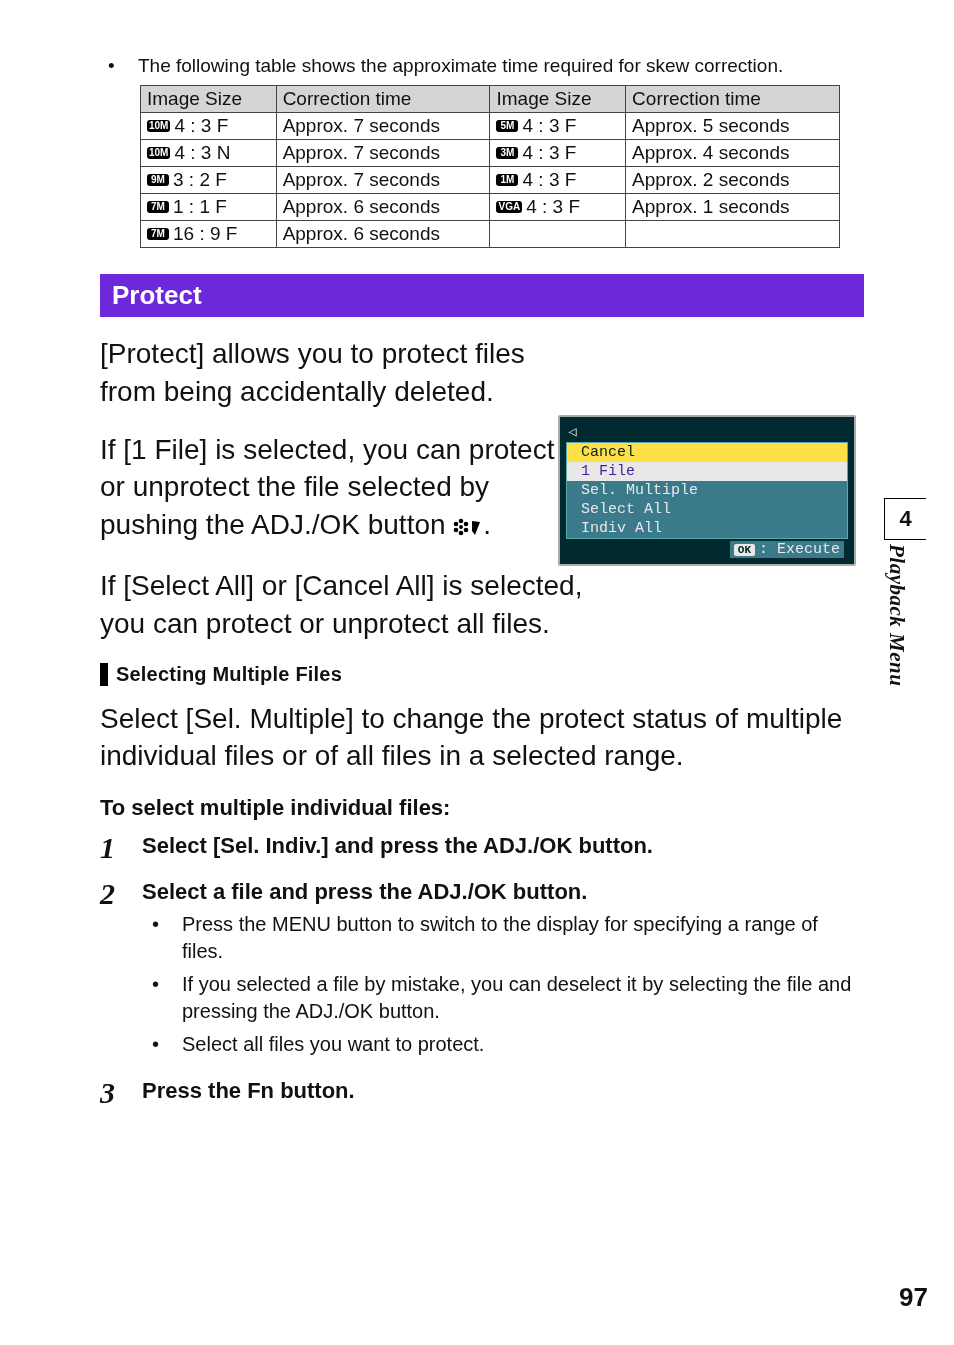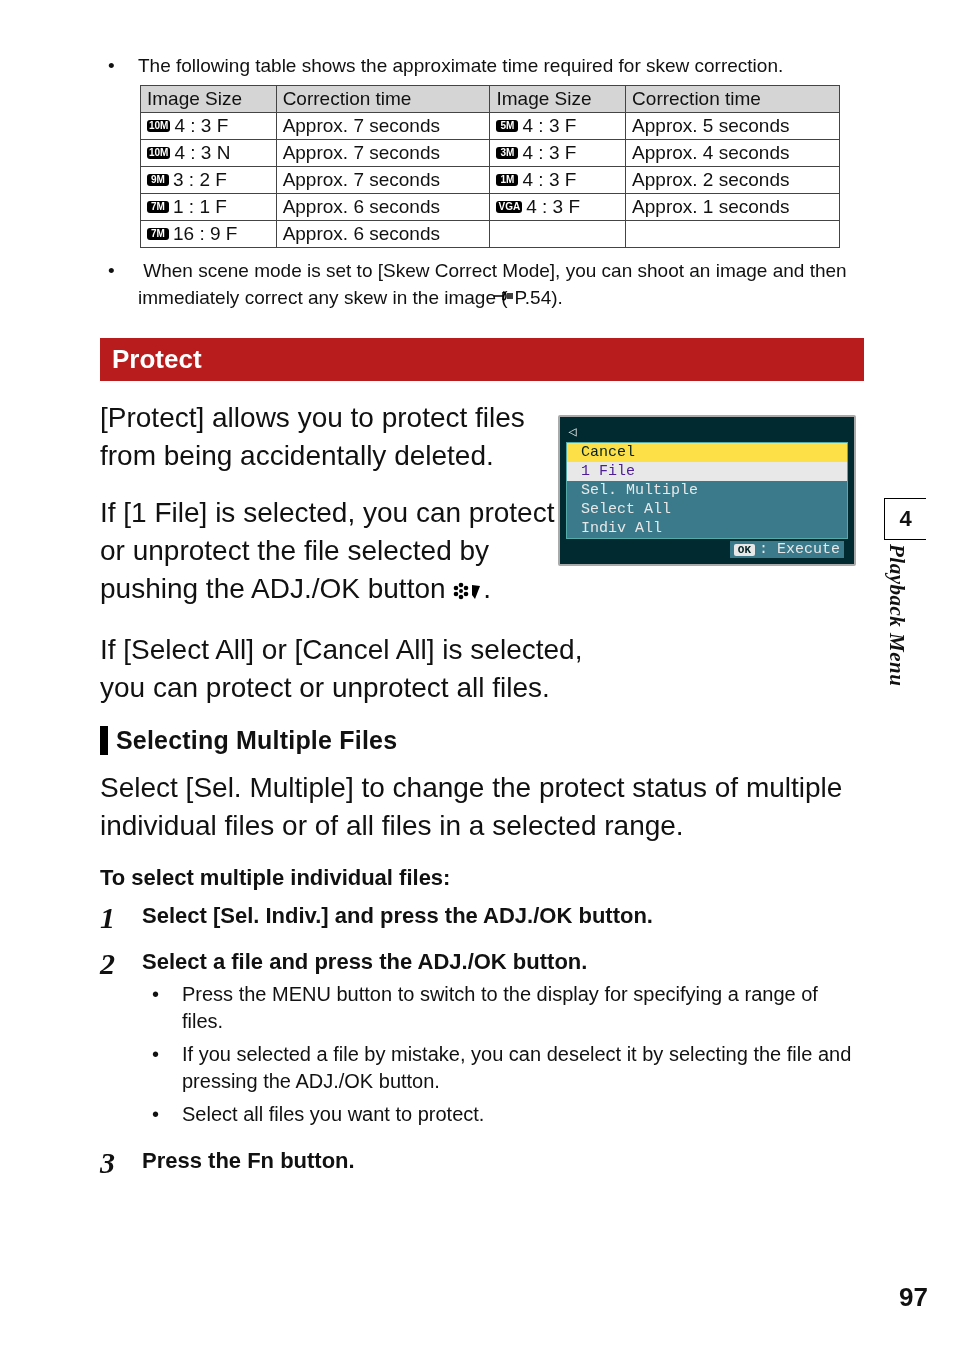--- a/index.html
+++ b/index.html
@@ -8,25 +8,25 @@
   .intro-line { font-size: 19px; padding-left: 38px; text-indent: -15px; margin-bottom: 8px; font-weight:400;}
   .intro-line::before { content: "•"; display: inline-block; width: 15px; }
   table.ct { border-collapse: collapse; margin-left: 40px; width: 700px; }
   table.ct th, table.ct td { border: 1px solid #444; padding: 2px 6px; vertical-align: middle; font-size: 19px; text-align: left; height: 16px; }
   table.ct th { background: #d5d5d5; font-weight: 400; }
   .cell-flex { display: flex; align-items: center; gap: 4px; }
   .badge { background: #000; color: #fff; font-size: 10px; font-weight: 700; padding: 1px 2px; border-radius: 3px; line-height: 1; min-width: 22px; text-align: center; }
   .note-block { font-size: 19px; padding-left: 38px; text-indent: -15px; margin-top: 10px; line-height: 1.4; }
   .note-block::before { content: "•"; display: inline-block; width: 15px; }
   .hand-icon { display: inline-block; vertical-align: middle; }
-  .section-bar { background: #b91c1c; color: #fff; font-weight: 700; font-size: 26px; padding: 6px 12px; margin: 26px 0 18px 0; }
+  .section-bar { background: #6d28d9; color: #fff; font-weight: 700; font-size: 26px; padding: 6px 12px; margin: 26px 0 18px 0; }
   .body-para { font-size: 28px; line-height: 1.35; margin-bottom: 20px; max-width: 460px; }
   .body-para.full { max-width: none; }
   .adj-glyph { display:inline-block; vertical-align:-3px;}
-  .subhead { font-weight: 700; font-size: 25px; border-left: 8px solid #000; padding-left: 8px; margin: 10px 0 14px 0; letter-spacing:0.2px;}
+  .subhead { font-weight: 700; font-size: 20px; border-left: 8px solid #000; padding-left: 8px; margin: 10px 0 14px 0; letter-spacing:0.2px;}
   .instr-head { font-weight: 700; font-size: 22px; margin: 14px 0 12px 0; }
   .step { display: flex; gap: 18px; margin-bottom: 14px; }
   .step-num { font-style: italic; font-weight: 800; font-family: Georgia, "Times New Roman", serif; font-size: 30px; line-height: 1; min-width: 24px; }
   .step-body { flex: 1; }
   .step-title { font-weight: 700; font-size: 22px; margin-bottom: 6px; }
   .step-bullets { padding-left: 40px; }
   .step-bullets li { font-size: 20px; line-height: 1.35; margin-bottom: 6px; list-style: none; text-indent: -15px; }
   .step-bullets li::before { content: "•"; display: inline-block; width: 15px; }
   .side-tab { position: absolute; right: 28px; top: 498px; text-align: center; }
   .side-num-box { border: 1px solid #000; border-right:0; width: 42px; height: 42px; font-weight: 800; font-size: 22px; display: flex; align-items: center; justify-content: center; }
@@ -129,25 +129,20 @@
               <span>16 : 9 F</span>
             </div>
           </td>
         <td>Approx. 6 seconds</td>
         <td></td>
         <td></td>
       </tr>
     </tbody>
   </table>
 
-  <div class="note-block">
-    <span>When scene mode is set to [Skew Correct Mode], you can shoot an image and then immediately correct any skew in the image (</span><span class="hand-icon"><svg width="22" height="16" viewBox="0 0 22 16">
-          <path d="M1 8 L10 8 M10 4 L10 12 M10 4 C14 4 14 12 10 12 M14 6 L20 6 M14 8 L20 8 M14 10 L20 10" stroke="#000" stroke-width="1.5" fill="none"></path>
-        </svg></span><span>P.54).</span>
-  </div>
 
   <div class="section-bar">Protect</div>
 
   <div class="body-para">[Protect] allows you to protect files from being accidentally deleted.</div>
 
   <div class="body-para">
     <span>If [1 File] is selected, you can protect or unprotect the file selected by pushing the ADJ./OK button </span><span class="adj-glyph"><svg width="30" height="20" viewBox="0 0 30 20">
           <g fill="#000">
             <circle cx="8" cy="10" r="2"></circle>
             <circle cx="8" cy="4" r="2.3"></circle>

